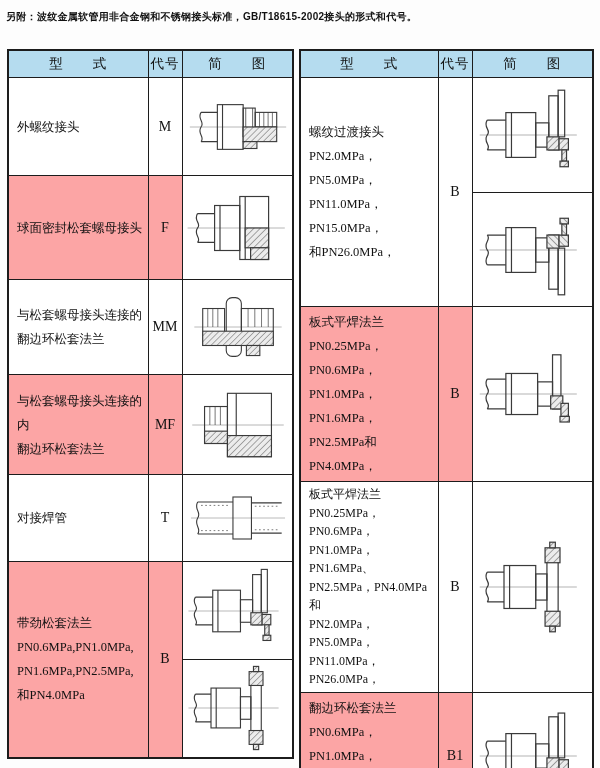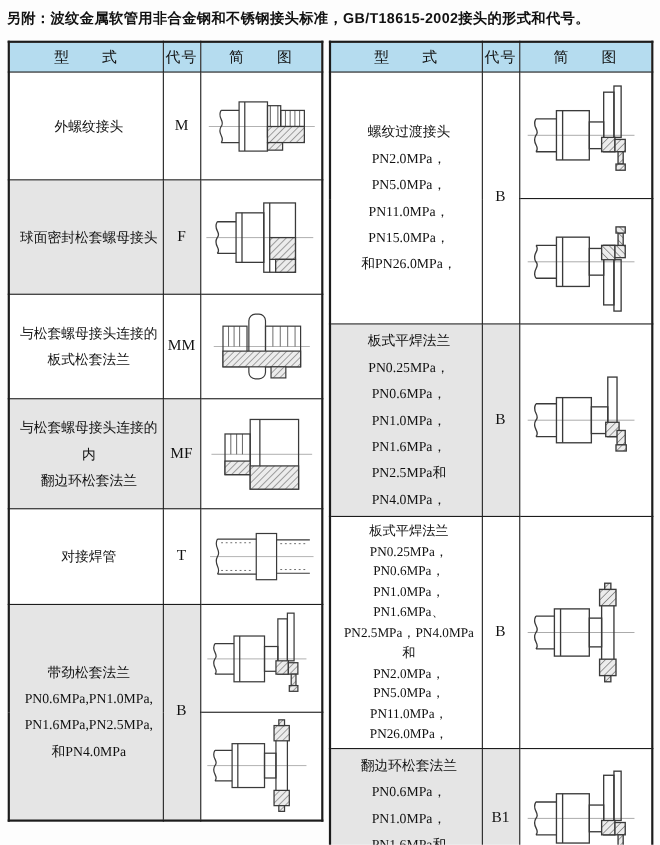--- a/index.html
+++ b/index.html
@@ -2,41 +2,41 @@
 <html><head>
 <meta charset="utf-8">
 <style>
   html,body{margin:0;padding:0;}
   body{
     width:600px;height:768px;background:#fdfdfd;overflow:hidden;
     font-family:"Liberation Serif","DejaVu Serif",serif;color:#111;
   }
   .page-title{
     font-family:"Liberation Sans","DejaVu Sans",sans-serif;
-    font-weight:bold;font-size:13px;line-height:16px;
-    padding:9px 6px 12px 6px;letter-spacing:0.3px;
+    font-weight:bold;font-size:10px;line-height:16px;
+    padding:9px 6px 24px 6px;letter-spacing:0.3px;
   }
   .tables{display:flex;gap:5px;padding:0 7px;align-items:flex-start;}
   table{
     border-collapse:collapse;table-layout:fixed;
     border:2px solid #1c1c1c;background:#fff;
   }
   td,th{border:1.5px solid #1c1c1c;vertical-align:middle;padding:1px;overflow:hidden;}
   th{
     background:#b5dcef;font-weight:normal;font-size:13.5px;
     height:24px;letter-spacing:1px;
   }
   td.type{
-    text-align:center;padding:3px 3px 3px 8px;font-size:12.5px;
+    text-align:left;padding:3px 3px 3px 8px;font-size:12.5px;
     line-height:24px;white-space:pre-line;margin-left:44px;
   }
   td.type.tight{line-height:18.5px;font-size:12px;}
   td.code{text-align:center;font-size:14px;}
   td.diagram{background:#fff;text-align:center;}
-  .yellow{background:#e5e5e5;}
+  .yellow{background:#fca5a5;}
   svg.diag{display:block;margin:0 auto;}
 </style>
 </head>
 <body>
 
 <svg width="0" height="0" style="position:absolute" aria-hidden="true">
   <defs>
     <pattern id="hatch" patternUnits="userSpaceOnUse" width="5" height="5" patternTransform="rotate(45)">
       <rect width="5" height="5" fill="#ececec"></rect>
       <line x1="0" y1="0" x2="0" y2="5" stroke="#555" stroke-width="1.1"></line>
@@ -96,21 +96,21 @@
             <line x1="68" y1="15" x2="68" y2="85"></line>
             <rect x="68" y="50" width="26" height="22" fill="url(#hatch)"></rect>
             <rect x="74" y="72" width="20" height="13" fill="url(#hatch)"></rect>
           </g>
         </svg>
       </td>
     </tr>
 
     <tr style="height:95px">
       <td class="type">与松套螺母接头连接的
-板式松套法兰</td>
+翻边环松套法兰</td>
       <td class="code">MM</td>
       <td class="diagram">
         <svg class="diag" width="108" height="84" viewBox="0 0 120 100">
           <g stroke="#3a3a3a" fill="none" stroke-width="1.3">
             <line x1="8" y1="50" x2="112" y2="50" stroke="#999" stroke-width="0.8"></line>
             <rect x="18" y="28" width="26" height="44"></rect>
             <path d="M24,28 V50 M30,28 V50 M36,28 V50" stroke-width="0.8"></path>
             <rect x="46" y="15" width="18" height="70" rx="7"></rect>
             <rect x="64" y="28" width="38" height="44"></rect>
             <path d="M72,28 V50 M80,28 V50 M88,28 V50 M96,28 V50" stroke-width="0.8"></path>

